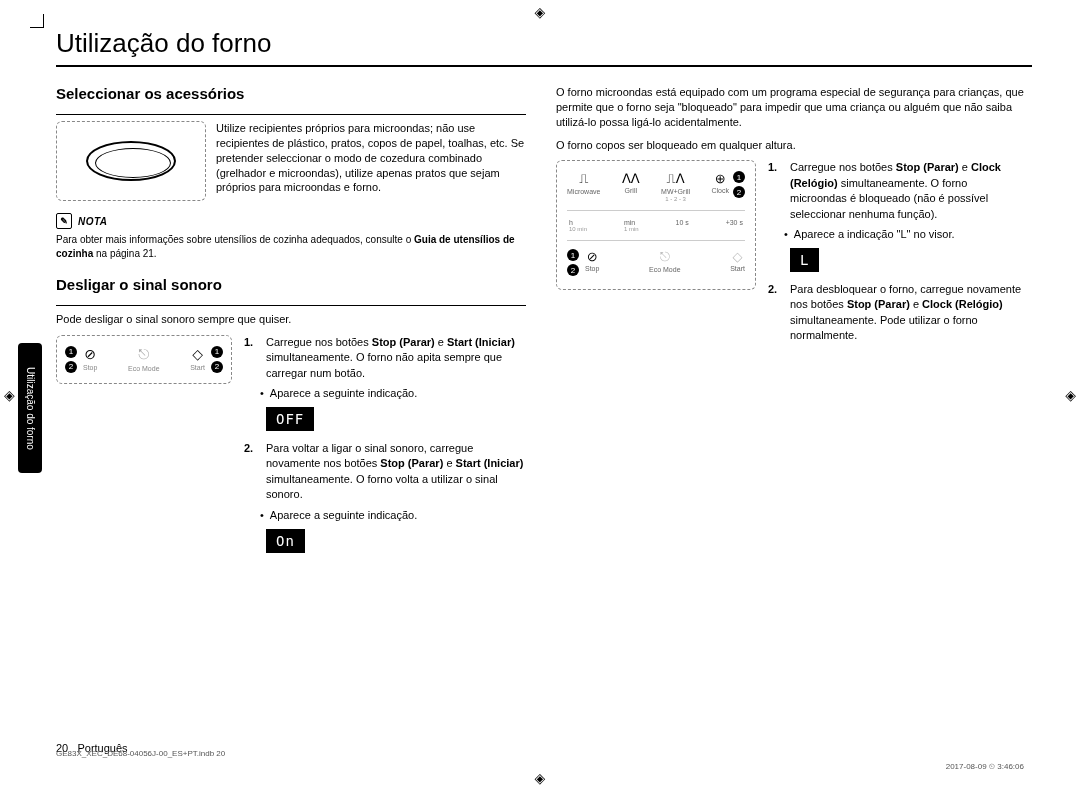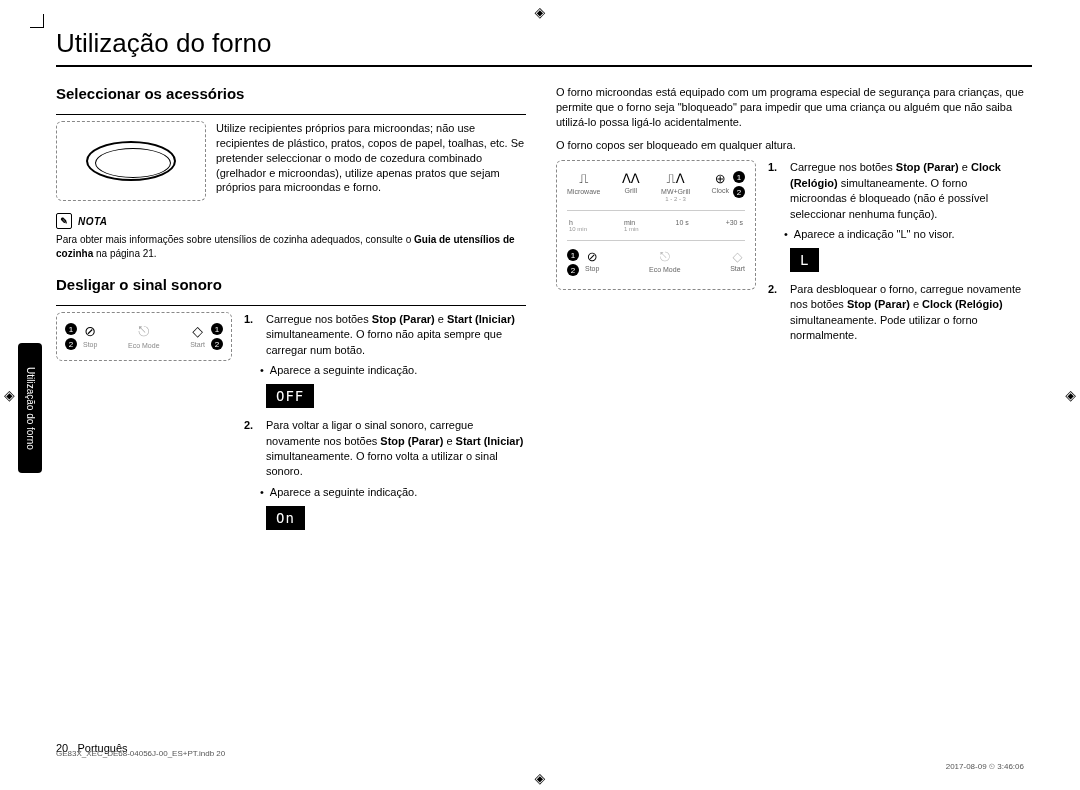--- a/index.html
+++ b/index.html
@@ -176,20 +176,21 @@
 
       <div class="nota-row">
         <div class="nota-icon">✎</div>
         <div class="nota-label">NOTA</div>
       </div>
       <div class="nota-text">
         <span>Para obter mais informações sobre utensílios de cozinha adequados, consulte o </span><b>Guia de utensílios de cozinha</b><span> na página 21.</span>
       </div>
 
       <h2 class="subhead">Desligar o sinal sonoro</h2>
+      <div class="body-text">Pode desligar o sinal sonoro sempre que quiser.</div>
 
       <div class="panel-row">
         <div class="panel-box">
           <div style="display:flex; align-items:flex-start; gap:6px;">
             <div class="callouts">
               <span class="cal">1</span>
               <span class="cal">2</span>
             </div>
             <div class="btn-row" style="flex:1; justify-content:space-between; width:100%;">
               <div class="panel-btn">

